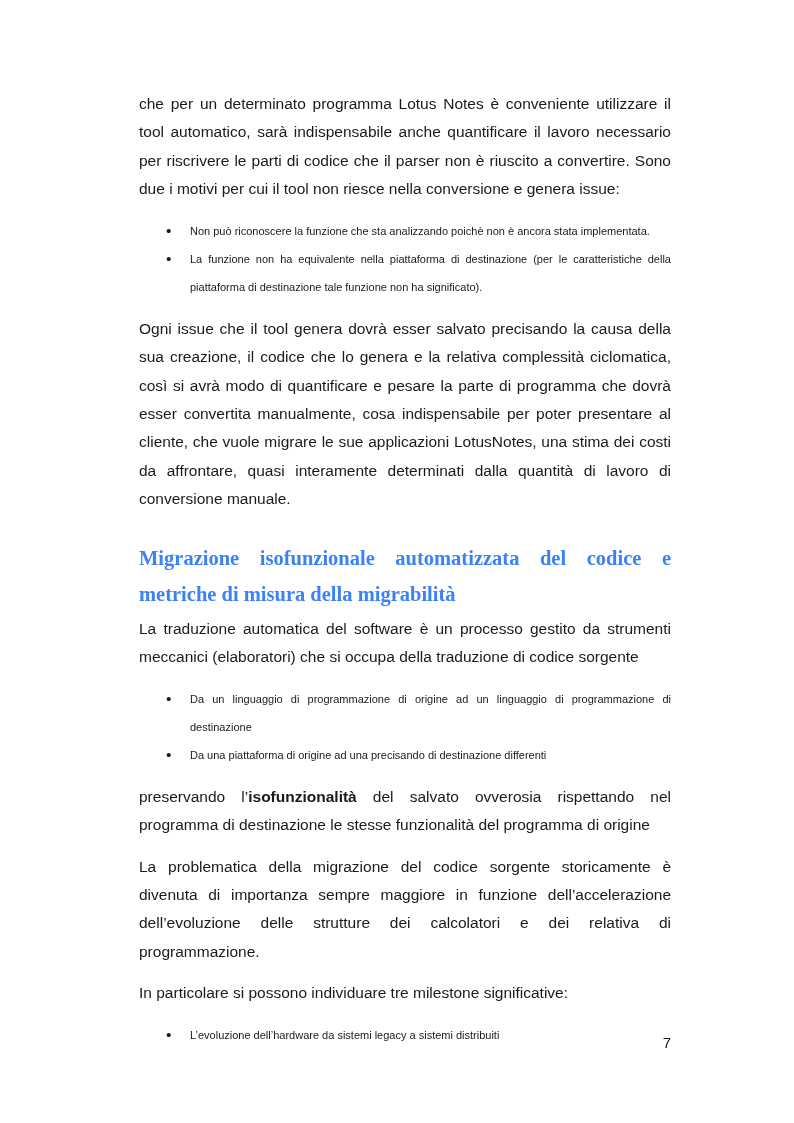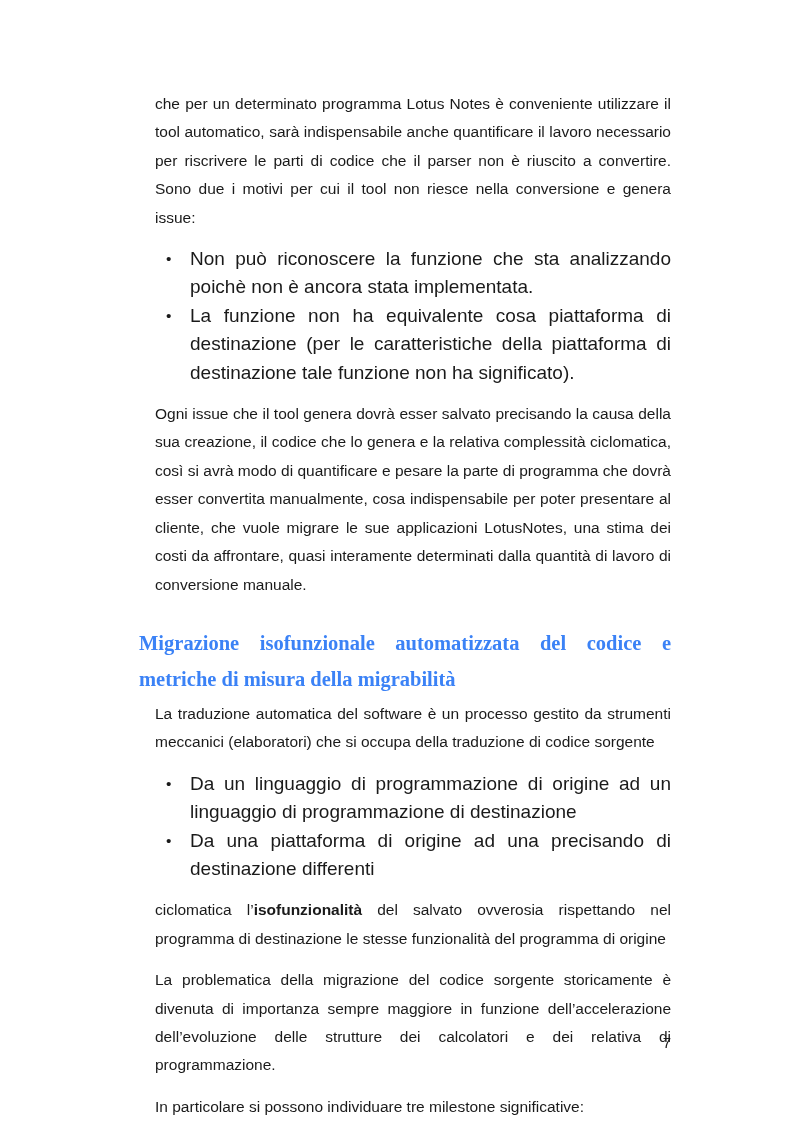--- a/index.html
+++ b/index.html
@@ -19,31 +19,31 @@
   .content {
     position: absolute;
     left: 139px;
     top: 90px;
     width: 532px;
   }
   .content p {
     font-size: 15.5px;
     line-height: 28.4px;
     text-align: justify;
-    margin: 0 0 13px 16px;
+    margin: 0 0 13px 0;
   }
   ul.bullets {
     list-style: none;
     margin: 8px 0 13px 0;
     padding: 0;
   }
   ul.bullets li {
     position: relative;
     padding-left: 51px;
-    font-size: 19px;
+    font-size: 11px;
     line-height: 28.4px;
     text-align: justify;
   }
   ul.bullets li::before {
     content: "\2022";
     position: absolute;
     left: 27px;
     top: 0;
     font-size: 15.5px;
   }
@@ -73,35 +73,35 @@
 </head>
 <body>
 
 <div class="page">
   <div class="content">
 
     <p>che per un determinato programma Lotus Notes è conveniente utilizzare il tool automatico, sarà indispensabile anche quantificare il lavoro necessario per riscrivere le parti di codice che il parser non è riuscito a convertire. Sono due i motivi per cui il tool non riesce nella conversione e genera issue:</p>
 
     <ul class="bullets">
       <li>Non può riconoscere la funzione che sta analizzando poichè non è ancora stata implementata.</li>
-      <li>La funzione non ha equivalente cosa piattaforma di destinazione (per le caratteristiche della piattaforma di destinazione tale funzione non ha significato).</li>
+      <li>La funzione non ha equivalente nella piattaforma di destinazione (per le caratteristiche della piattaforma di destinazione tale funzione non ha significato).</li>
     </ul>
 
     <p>Ogni issue che il tool genera dovrà esser salvato precisando la causa della sua creazione, il codice che lo genera e la relativa complessità ciclomatica, così si avrà modo di quantificare e pesare la parte di programma che dovrà esser convertita manualmente, cosa indispensabile per poter presentare al cliente, che vuole migrare le sue applicazioni LotusNotes, una stima dei costi da affrontare, quasi interamente determinati dalla quantità di lavoro di conversione manuale.</p>
 
     <h2 class="section-heading">Migrazione isofunzionale automatizzata del codice e metriche di misura della migrabilità</h2>
 
     <p>La traduzione automatica del software è un processo gestito da strumenti meccanici (elaboratori) che si occupa della traduzione di codice sorgente</p>
 
     <ul class="bullets">
       <li>Da un linguaggio di programmazione di origine ad un linguaggio di programmazione di destinazione</li>
       <li>Da una piattaforma di origine ad una precisando di destinazione differenti</li>
     </ul>
 
-    <p><span>ciclomatica l’</span><span class="bold-inline">isofunzionalità</span><span> del salvato ovverosia rispettando nel programma di destinazione le stesse funzionalità del programma di origine</span></p>
+    <p><span>preservando l’</span><span class="bold-inline">isofunzionalità</span><span> del salvato ovverosia rispettando nel programma di destinazione le stesse funzionalità del programma di origine</span></p>
 
     <p>La problematica della migrazione del codice sorgente storicamente è divenuta di importanza sempre maggiore in funzione dell’accelerazione dell’evoluzione delle strutture dei calcolatori e dei relativa di programmazione.</p>
 
     <p>In particolare si possono individuare tre milestone significative:</p>
 
     <ul class="bullets">
       <li>L’evoluzione dell’hardware da sistemi legacy a sistemi distribuiti</li>
     </ul>
 
   </div>

